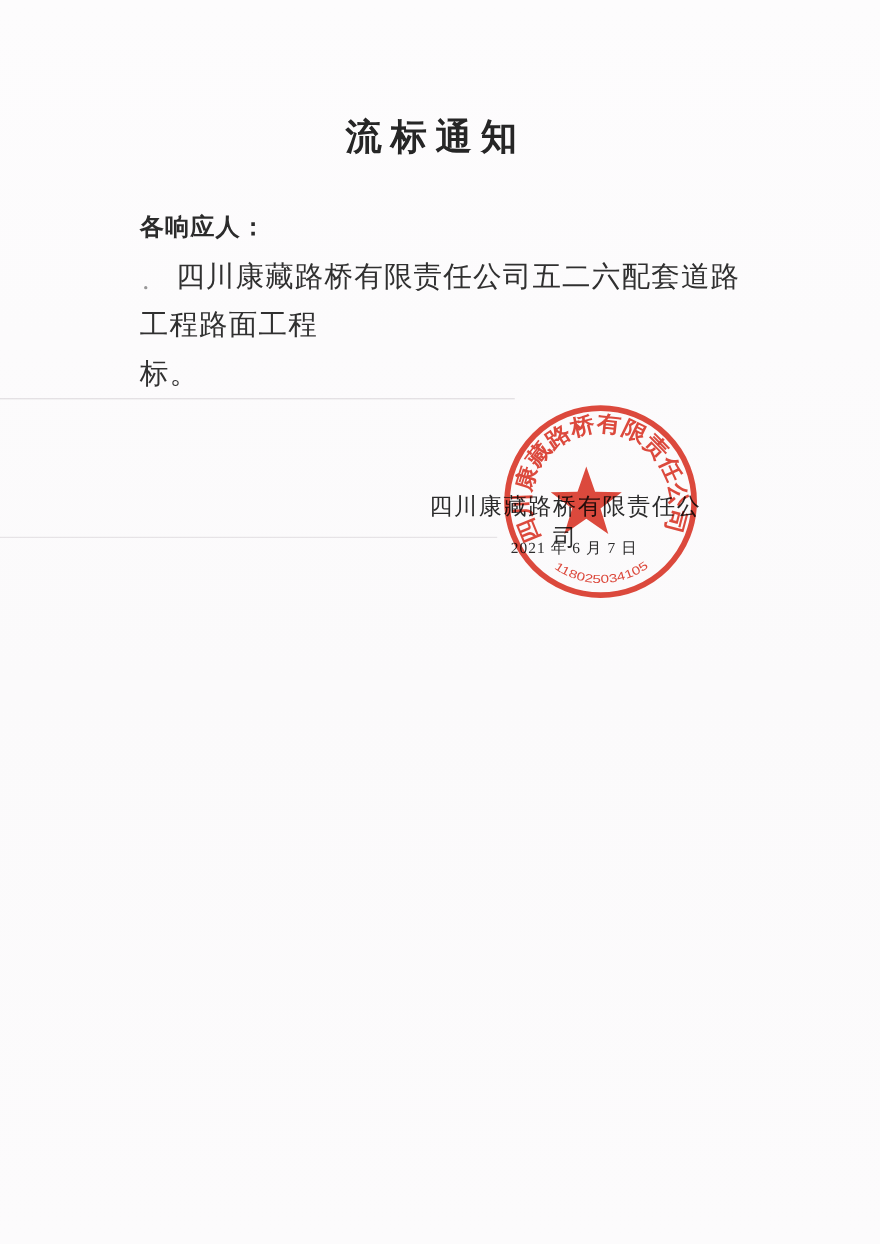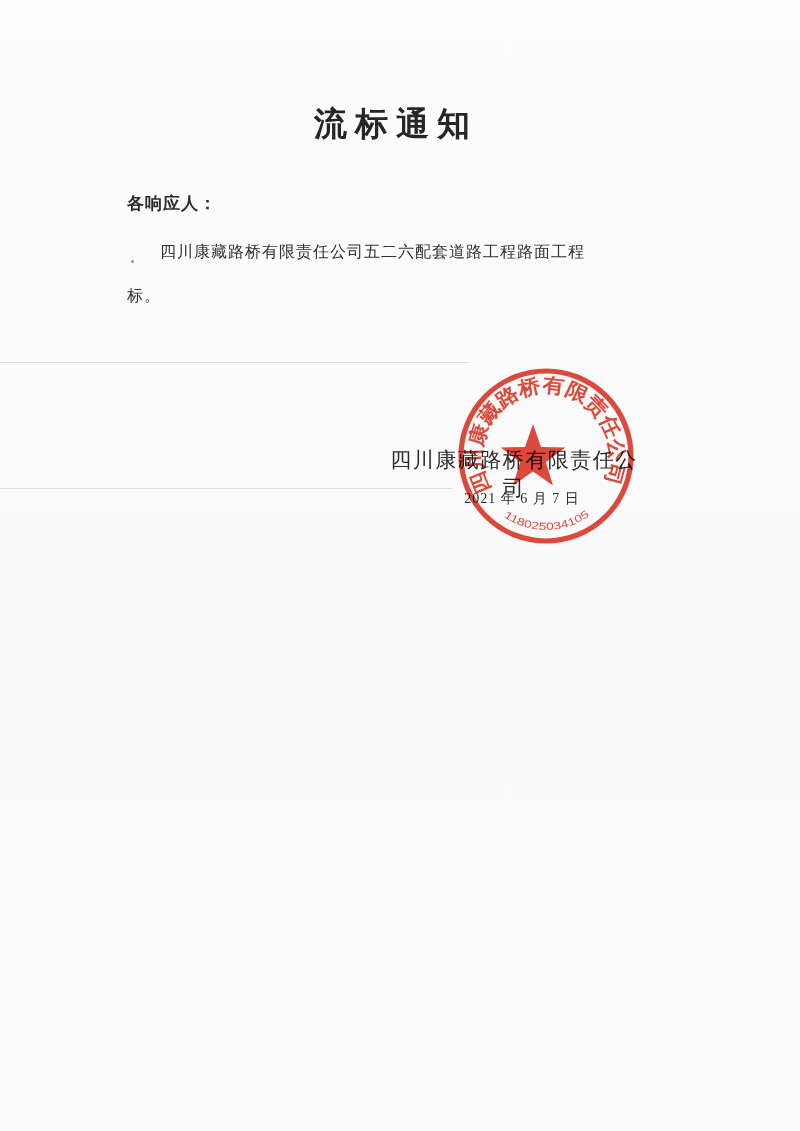--- a/index.html
+++ b/index.html
@@ -21,29 +21,29 @@
     text-align: center;
     font-family: "Liberation Sans", sans-serif;
     font-weight: 700;
     font-size: 33px;
     letter-spacing: 8px;
     color: #262626;
   }
   .salutation {
     position: absolute;
     top: 192px; left: 127px;
-    font-size: 17px;
+    font-size: 22px;
     font-weight: 600;
     letter-spacing: 1px;
     color: #2b2b2b;
   }
   .body-block {
     position: absolute;
     top: 230px; left: 127px; width: 552px;
-    font-size: 16px;
+    font-size: 26px;
     line-height: 44px;
     letter-spacing: 1px;
     color: #303030;
   }
   .body-line.indent { text-indent: 33px; }
   .sig-company {
     position: absolute;
     top: 446px; left: 383px; width: 262px;
     text-align: center;
     font-size: 21px;

